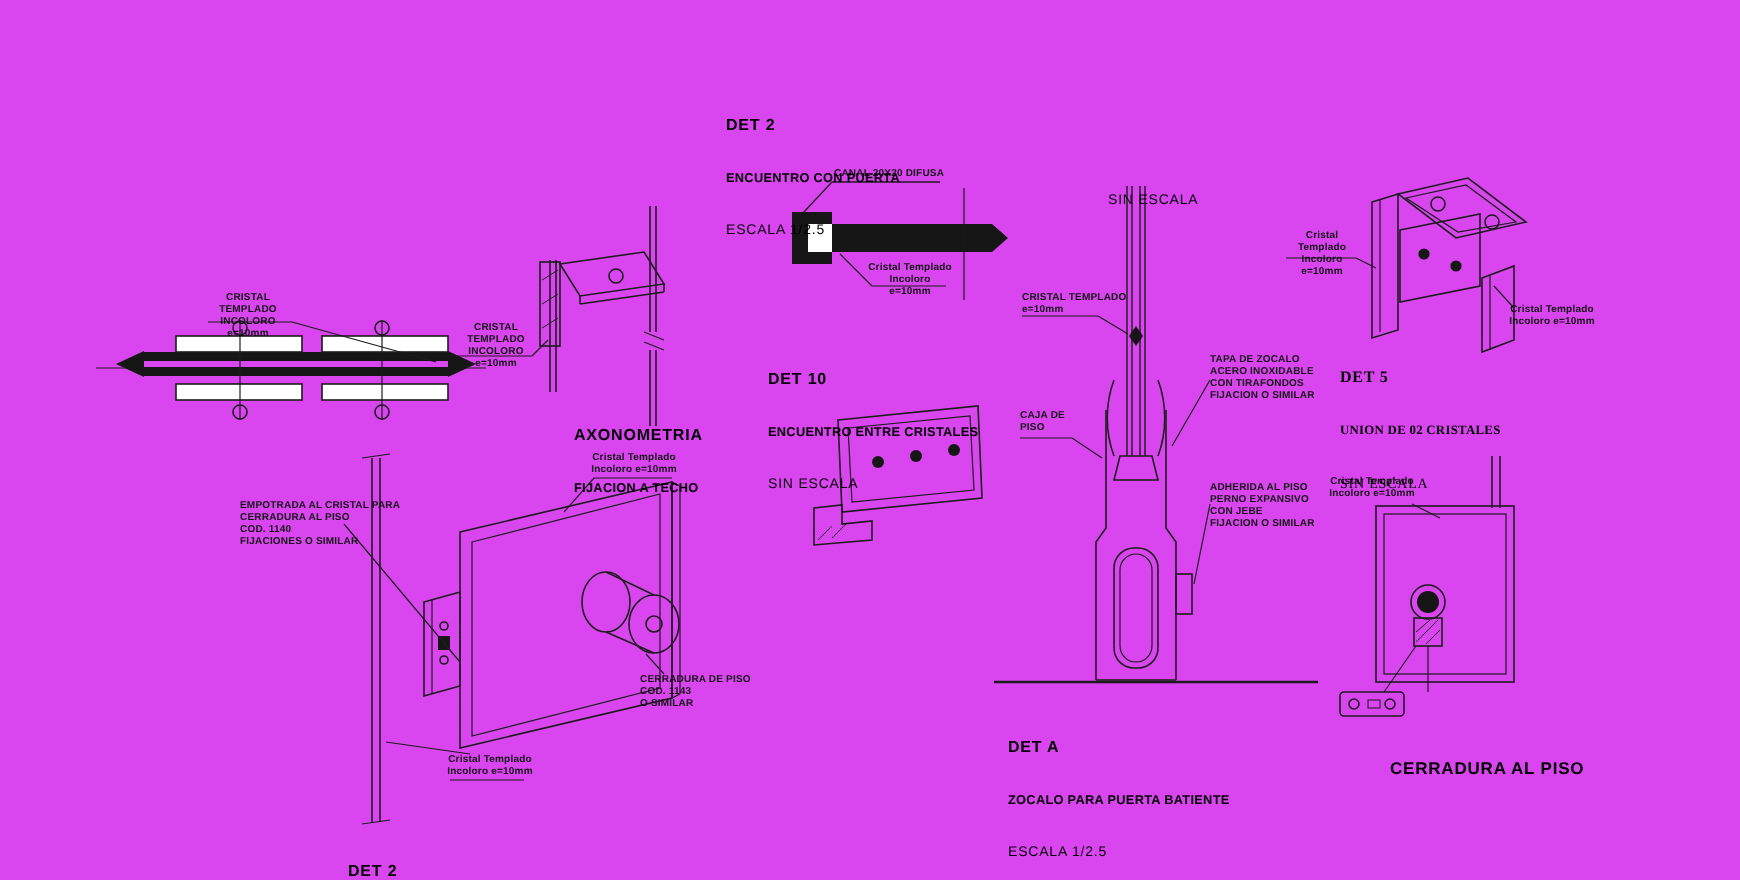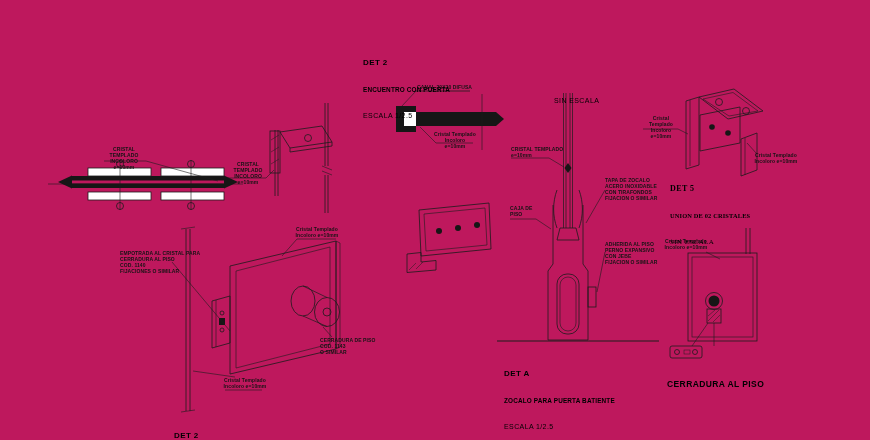--- a/index.html
+++ b/index.html
@@ -1,30 +1,30 @@
 <!DOCTYPE html>
 <html><head>
 <meta charset="utf-8">
 <style>
   html,body{margin:0;padding:0;background:#ffffff;}
   #sheet{
-    position:relative;width:870px;height:440px;background:#be185d;overflow:hidden;
+    position:relative;width:870px;height:440px;background:#d946ef;overflow:hidden;
     font-family:"Liberation Sans",sans-serif;color:#1c1c1c;
   }
   #linework{position:absolute;left:0;top:0;z-index:1;}
   .label{
     position:absolute;z-index:2;font-size:5px;line-height:1.2;color:#141414;
     white-space:pre-line;letter-spacing:0.1px;font-weight:bold;
   }
   .label.c{text-align:center;}
   .caption{position:absolute;z-index:2;color:#000;white-space:pre-line;}
   .caption .code{font-weight:bold;font-size:8px;letter-spacing:.4px;line-height:1.1;}
   .caption .title{font-weight:bold;font-size:6.4px;letter-spacing:.15px;line-height:1.25;}
   .caption .scale{font-weight:normal;font-size:7px;letter-spacing:.4px;line-height:1.25;}
-  .caption.big .code{font-size:8.5px;}
+  .caption.big .code{font-size:8.5px;margin-left:28px;}
 </style>
 </head>
 <body>
 
 <div id="sheet">
 
   <svg id="linework" width="870" height="440" viewBox="0 0 870 440" fill="none" stroke="#1c1c1c" stroke-width="0.8">
 
     <g>
       <line x1="48" y1="184" x2="243" y2="184" stroke-width="0.6"></line>
@@ -224,21 +224,30 @@
 
   <div class="label c" style="left:223px;top:377px;width:44px;">Cristal Templado
 Incoloro e=10mm</div>
 
   <div class="caption" style="left:363px;top:41px;">
     <div class="code">DET 2</div>
     <div class="title">ENCUENTRO CON PUERTA</div>
     <div class="scale">ESCALA 1/2.5</div>
   </div>
 
-
+  <div class="caption" style="left:287px;top:196px;">
+    <div class="code">AXONOMETRIA</div>
+    <div class="title">FIJACION A TECHO</div>
+  </div>
+
+  <div class="caption" style="left:384px;top:168px;">
+    <div class="code">DET 10</div>
+    <div class="title">ENCUENTRO ENTRE CRISTALES</div>
+    <div class="scale">SIN ESCALA</div>
+  </div>
 
 
   <div class="caption" style="left:554px;top:79px;">
     <div class="scale">SIN ESCALA</div>
   </div>
 
   <div class="caption" style="left:504px;top:352px;">
     <div class="code">DET A</div>
     <div class="title">ZOCALO PARA PUERTA BATIENTE</div>
     <div class="scale">ESCALA 1/2.5</div>

